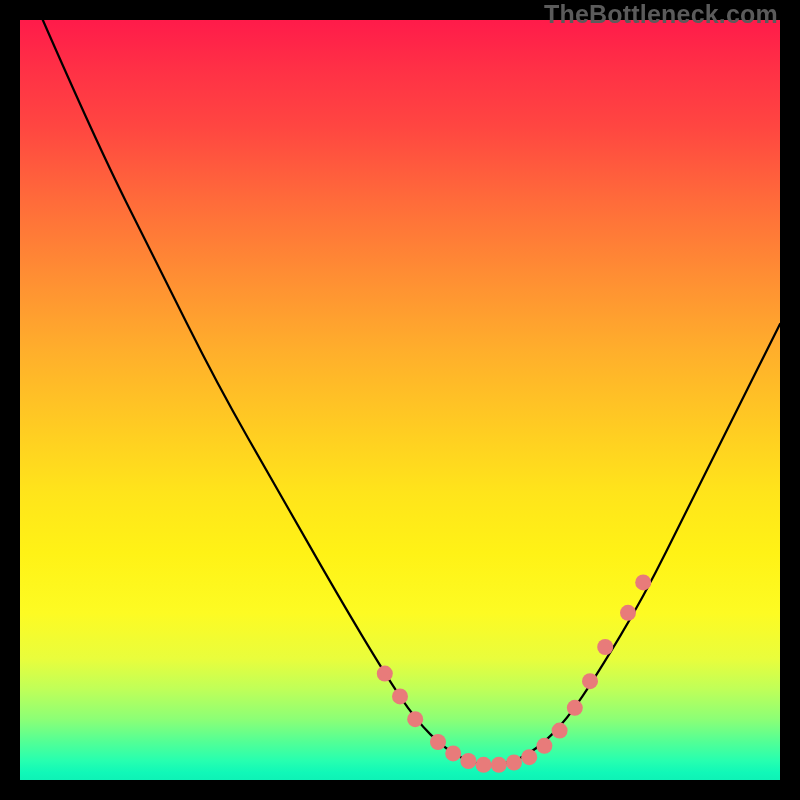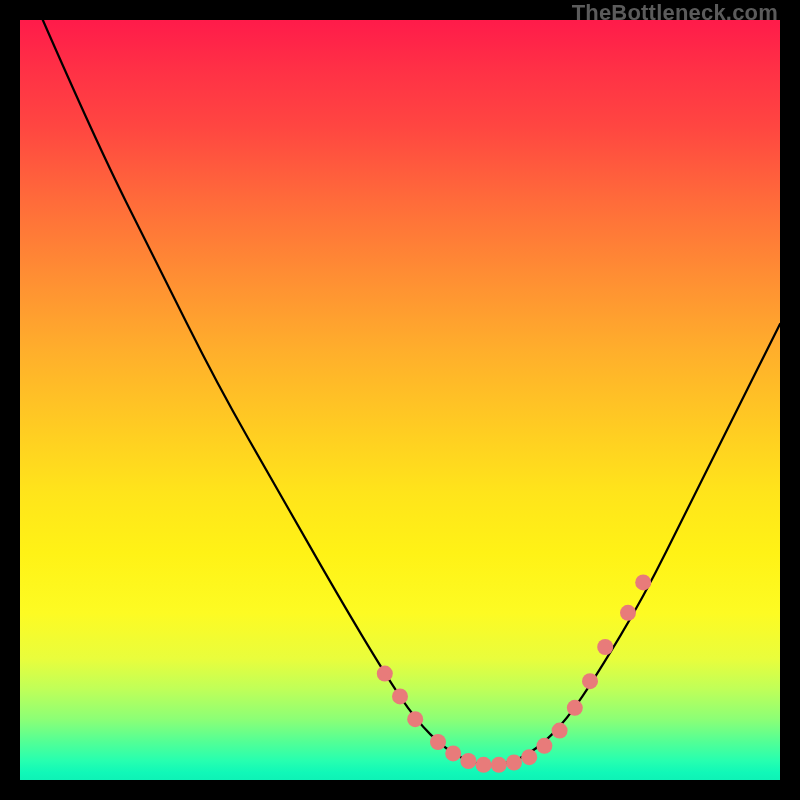--- a/index.html
+++ b/index.html
@@ -44,21 +44,21 @@
       #26ffb0 97.5%,
       #10f8b8 99%,
       #0ef2b6 100%
     );
   }
   .watermark {
     position: absolute;
     top: 0px;
     right: 22px;
     color: #5b5b5b;
-    font-size: 22px;
+    font-size: 25px;
     font-weight: 600;
     letter-spacing: 0.2px;
     user-select: none;
   }
   svg.curve {
     position: absolute;
     left: 0;
     top: 0;
     width: 760px;
     height: 760px;

